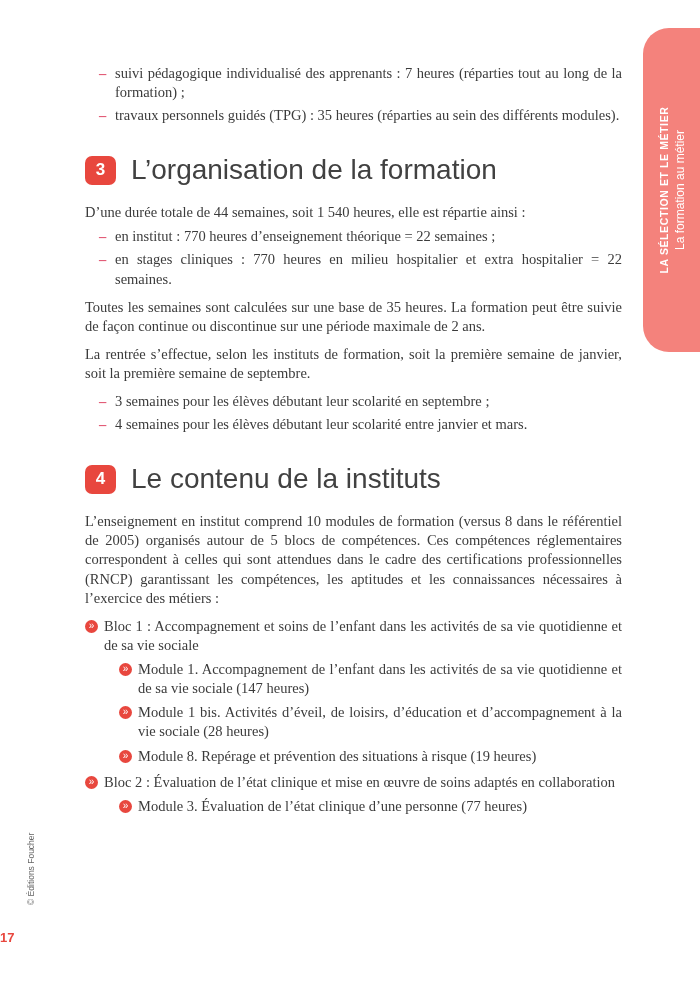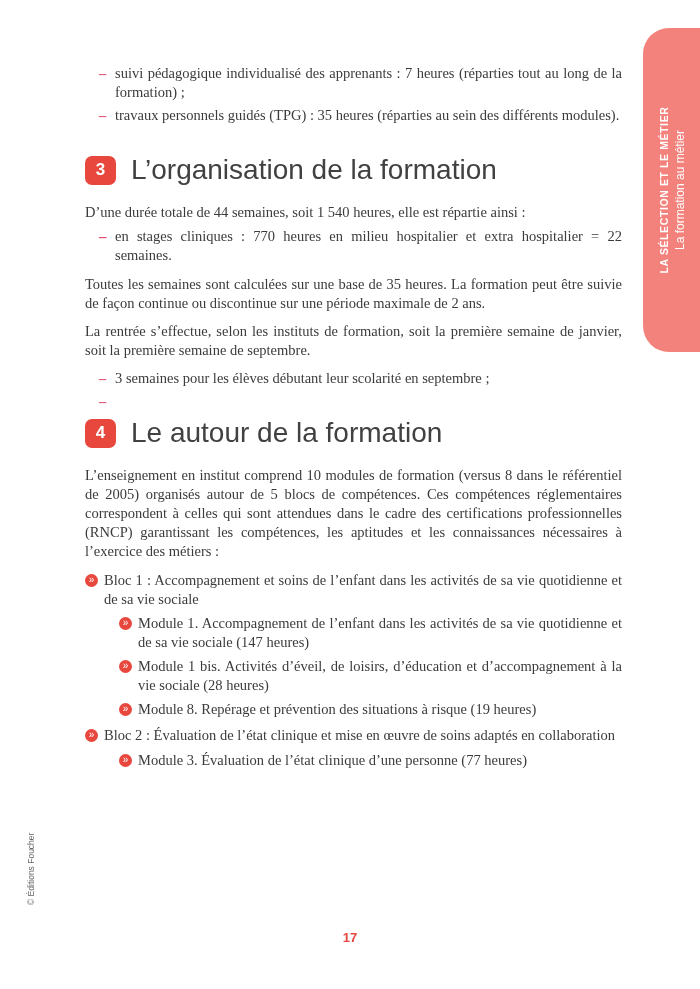--- a/index.html
+++ b/index.html
@@ -86,21 +86,21 @@
   .copyright {
     position:absolute; left:26px; top:905px;
     transform:rotate(-90deg); transform-origin:0 0;
     font-family:"Liberation Sans", sans-serif;
     font-size:8.5px; color:#666666; white-space:nowrap;
   }
 
   
   .page-num {
     position:absolute; bottom:44px; left:0; width:700px;
-    text-align:center;
+    text-align:left;
     font-family:"Liberation Sans", sans-serif;
     font-weight:bold; font-size:13px; color:#e8473e;
   }
 </style>
 </head>
 <body>
 
 <div class="page">
 
   <div class="side-tab">
@@ -127,40 +127,42 @@
 
     <h2 class="section-heading">
       <span class="badge">3</span>
       <span>L’organisation de la formation</span>
     </h2>
 
     <p class="para tight">D’une durée totale de 44 semaines, soit 1 540 heures, elle est répartie ainsi :</p>
 
     <div class="dash-item">
       <span class="dash">–</span>
+      <span>en institut : 770 heures d’enseignement théorique = 22 semaines ;</span>
     </div>
     <div class="dash-item" style="margin-bottom:9px;">
       <span class="dash">–</span>
       <span>en stages cliniques : 770 heures en milieu hospitalier et extra hospitalier = 22 semaines.</span>
     </div>
 
     <p class="para">Toutes les semaines sont calculées sur une base de 35 heures. La formation peut être suivie de façon continue ou discontinue sur une période maximale de 2 ans.</p>
     <p class="para">La rentrée s’effectue, selon les instituts de formation, soit la première semaine de janvier, soit la première semaine de septembre.</p>
 
     <div class="dash-item">
       <span class="dash">–</span>
       <span>3 semaines pour les élèves débutant leur scolarité en septembre ;</span>
     </div>
     <div class="dash-item">
       <span class="dash">–</span>
+      <span>4 semaines pour les élèves débutant leur scolarité entre janvier et mars.</span>
     </div>
 
     <h2 class="section-heading">
       <span class="badge">4</span>
-      <span>Le autour de la formation</span>
+      <span>Le contenu de la instituts</span>
     </h2>
 
     <p class="para">L’enseignement en institut comprend 10 modules de formation (versus 8 dans le référentiel de 2005) organisés autour de 5 blocs de compétences. Ces compétences réglementaires correspondent à celles qui sont attendues dans le cadre des certifications professionnelles (RNCP) garantissant les compétences, les aptitudes et les connaissances nécessaires à l’exercice des métiers :</p>
 
     <div class="bloc-item">
       <span class="chev">»</span>
       <span><b class="bold-label">Bloc 1</b><span> : Accompagnement et soins de l’enfant dans les activités de sa vie quotidienne et de sa vie sociale</span></span>
     </div>
     <div class="module-item">
       <span class="chev">»</span>

